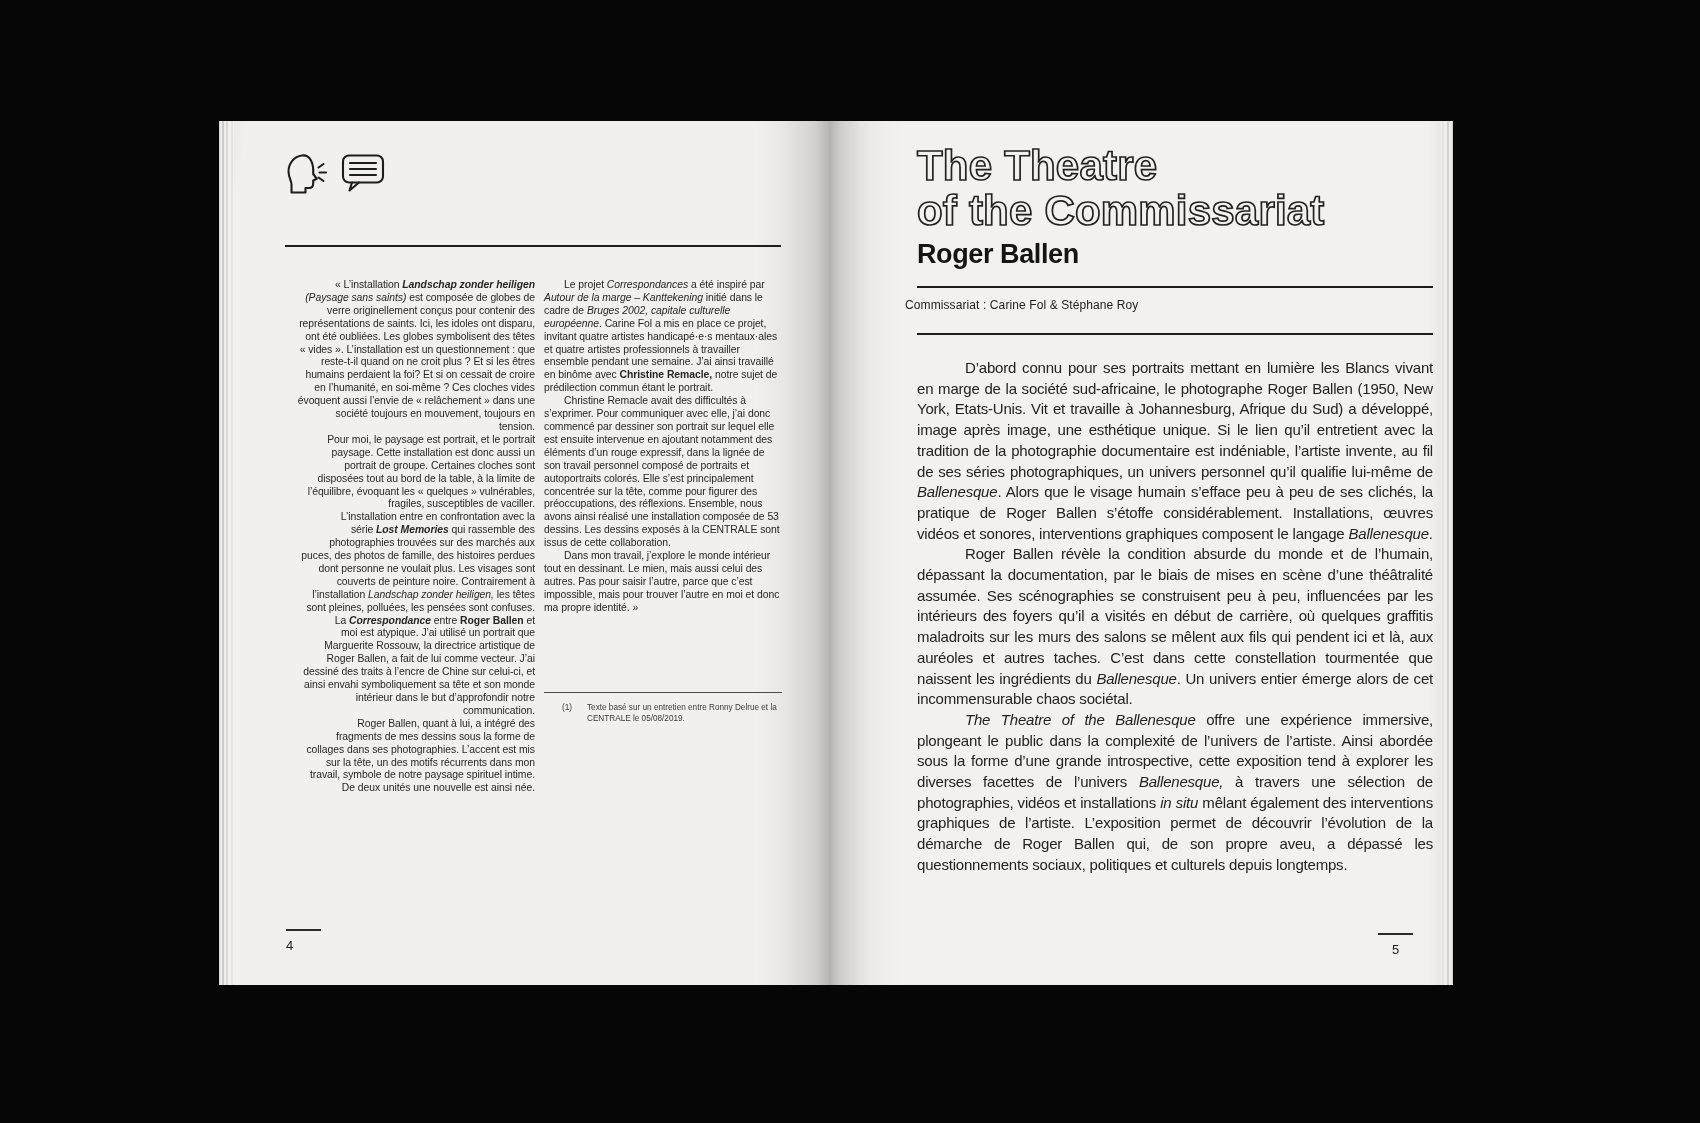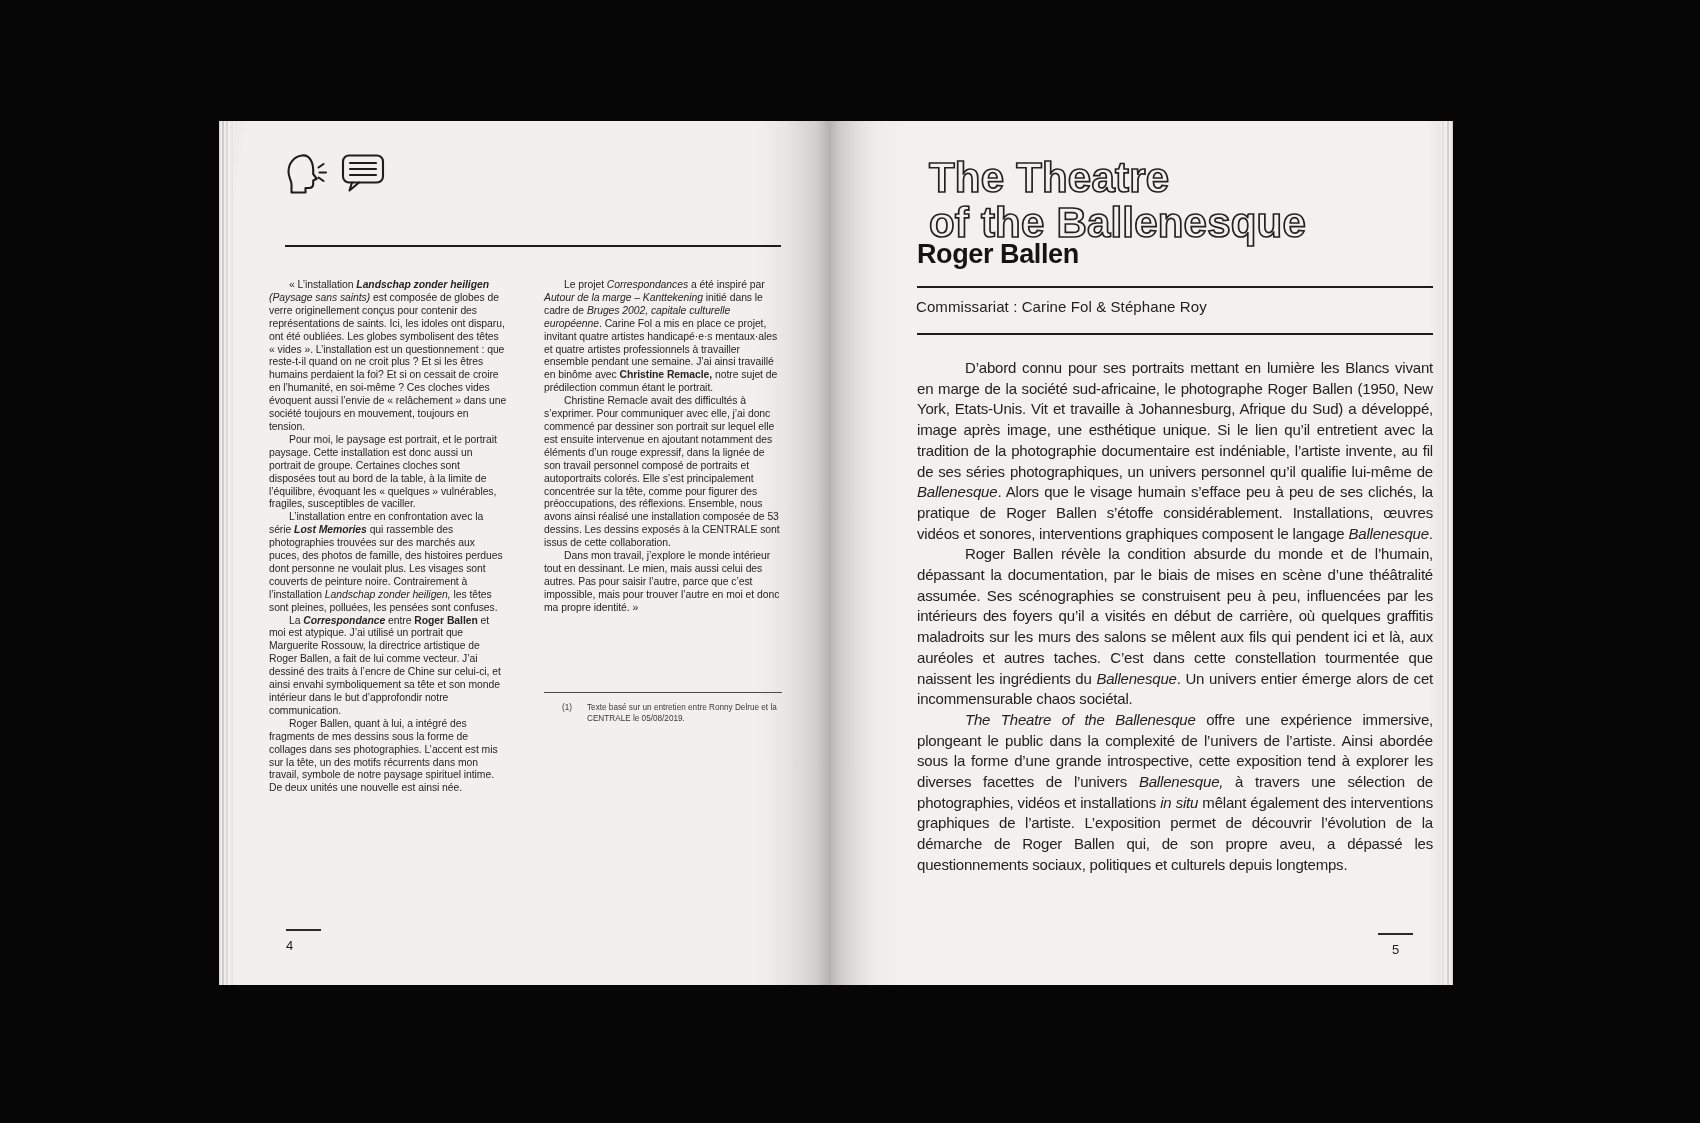--- a/index.html
+++ b/index.html
@@ -51,50 +51,50 @@
     position:absolute;left:66px;top:74px;margin:0;
     font-size:24px;font-weight:700;letter-spacing:-0.4px;color:#161614;white-space:nowrap;
   }
   .left-title sup{font-size:11px;font-weight:700;position:relative;top:-2px;letter-spacing:0;}
   .title-rule{position:absolute;left:66px;top:124px;width:496px;height:2px;background:#1d1d1b;}
   .col{
     position:absolute;top:158px;width:238px;
     font-size:10.4px;line-height:12.9px;letter-spacing:-0.05px;color:#262624;
     text-align:left;
   }
-  .col1{left:50px;}
+  .col1{left:78px;text-align:right;}
   .col2{left:325px;}
   .col .para{margin:0;text-indent:20px;}
   .footnote-rule{position:absolute;left:325px;top:571px;width:238px;height:1px;background:#4a4a48;}
   .footnote{
     position:absolute;left:343px;top:582px;width:225px;display:flex;
     font-size:8.2px;line-height:10.5px;color:#3a3a38;
   }
   .fn-marker{width:25px;flex:0 0 25px;}
   .fn-text{flex:1;}
   .pn-rule{position:absolute;height:1.5px;background:#2a2a28;width:35px;}
   .pn-rule-left{left:67px;top:808px;}
   .page-number{position:absolute;font-size:13px;color:#1d1d1b;}
   .pn-left{left:67px;top:817px;}
 
   
   .outline-title{
-    position:absolute;left:88px;top:22px;margin:12px;
+    position:absolute;left:88px;top:22px;margin:0;
     font-size:42px;line-height:45px;font-weight:700;letter-spacing:0.2px;
     color:transparent;-webkit-text-stroke:1.7px #222220;white-space:nowrap;
   }
   .outline-title .tline{display:block;}
   .author{
     position:absolute;left:88px;top:118px;
     font-size:27px;font-weight:700;letter-spacing:-0.4px;color:#141412;
   }
   .r-rule{position:absolute;left:88px;width:516px;height:1.5px;background:#1d1d1b;}
   .r-rule1{top:165px;}
   .r-rule2{top:212px;}
-  .curators{position:absolute;left:87px;top:177px;font-size:15px;letter-spacing:0.1px;color:#222220;text-align:right;}
+  .curators{position:absolute;left:76px;top:177px;font-size:12px;letter-spacing:0.1px;color:#222220;text-align:right;}
   .body-text{
     position:absolute;left:88px;top:237px;width:516px;
     font-size:15px;line-height:20.7px;letter-spacing:-0.2px;color:#222220;
     text-align:justify;
   }
   .body-text .para{margin:0;text-indent:48px;}
   .pn-rule-right{left:549px;top:812px;}
   .pn-right{left:549px;top:821px;width:35px;text-align:center;}
 
   b.bi{font-style:italic;}
@@ -151,21 +151,21 @@
 
     <div class="pn-rule pn-rule-left"></div>
     <div class="page-number pn-left">4</div>
   </div>
 
   <div class="page page-right">
     <div class="edge-stack-right"></div>
 
     <h2 class="outline-title">
       <span class="tline">The Theatre</span>
-      <span class="tline">of the Ballenesque</span>
+      <span class="tline">of the Commissariat</span>
     </h2>
     <div class="author">Roger Ballen</div>
 
     <div class="r-rule r-rule1"></div>
     <div class="curators">Commissariat : Carine Fol &amp; Stéphane Roy</div>
     <div class="r-rule r-rule2"></div>
 
     <div class="body-text">
         <p class="para"><span>D’abord connu pour ses portraits mettant en lumière les Blancs vivant en marge de la société sud-africaine, le photographe Roger Ballen (1950, New York, Etats-Unis. Vit et travaille à Johannesburg, Afrique du Sud) a développé, image après image, une esthétique unique. Si le lien qu’il entretient avec la tradition de la photographie documentaire est indéniable, l’artiste invente, au fil de ses séries photographiques, un univers personnel qu’il qualifie lui-même de </span><i>Ballenesque</i><span>. Alors que le visage humain s’efface peu à peu de ses clichés, la pratique de Roger Ballen s’étoffe considérablement. Installations, œuvres vidéos et sonores, interventions graphiques composent le langage </span><i>Ballenesque</i><span>.</span></p>
         <p class="para"><span>Roger Ballen révèle la condition absurde du monde et de l’humain, dépassant la documentation, par le biais de mises en scène d’une théâtralité assumée. Ses scénographies se construisent peu à peu, influencées par les intérieurs des foyers qu’il a visités en début de carrière, où quelques graffitis maladroits sur les murs des salons se mêlent aux fils qui pendent ici et là, aux auréoles et autres taches. C’est dans cette constellation tourmentée que naissent les ingrédients du </span><i>Ballenesque</i><span>. Un univers entier émerge alors de cet incommensurable chaos sociétal.</span></p>

